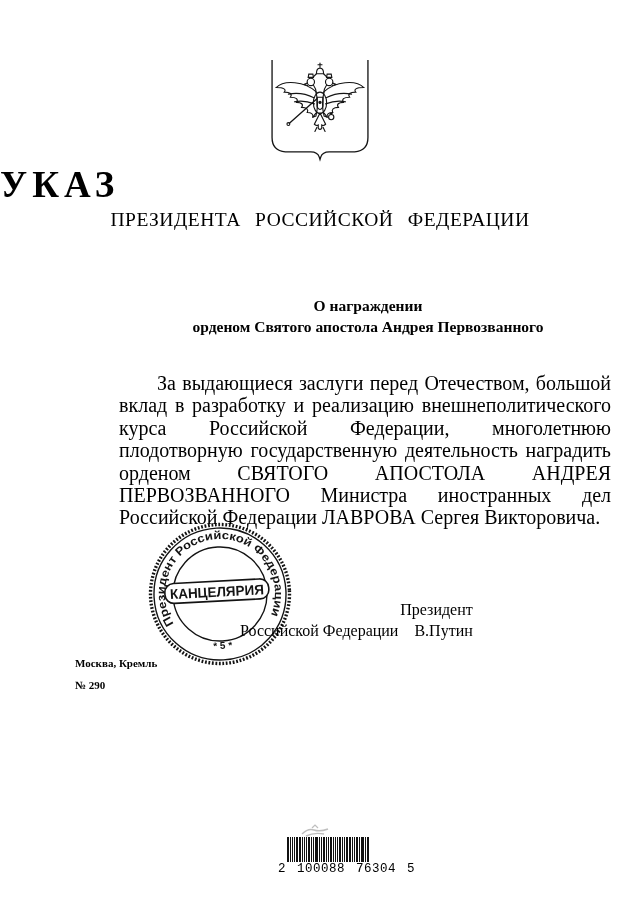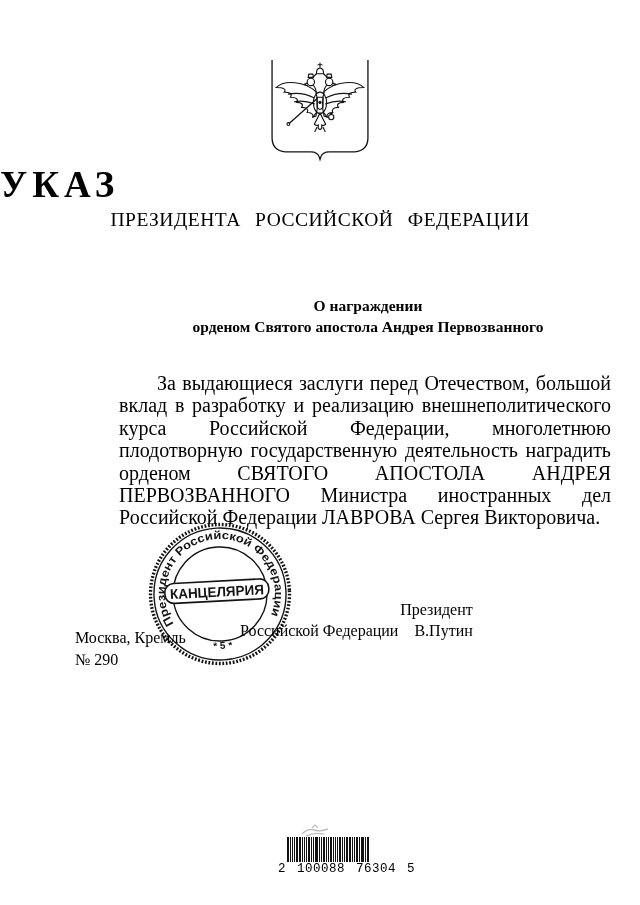--- a/index.html
+++ b/index.html
@@ -38,21 +38,21 @@
 
   
   #signature{left:240px;top:599px;font-size:16px;line-height:21px;text-align:right;}
   #signature .role1{padding-left:53px;}
   #signature .line2{display:flex;gap:16px;}
 
   
   #stamp{left:144px;top:519px;width:152px;height:150px;opacity:0.92;}
 
   
-  #footer-block{left:75px;top:627px;font-size:16px;line-height:21.5px;}
+  #footer-block{left:75px;top:653px;font-size:11px;line-height:21.5px;font-weight:bold;}
 
   
   #barcode{left:278px;top:837px;width:100px;text-align:left;font-family:Liberation Mono, monospace;}
   #barcode-bars{display:flex;gap:1px;height:25px;align-items:stretch;
     justify-content:center;margin:0 auto;width:84px;}
   .bar{background:#111;}
   #barcode-digits{
     font-size:12.5px;letter-spacing:0.5px;word-spacing:3px;
     margin-top:0px;white-space:nowrap;
   }

